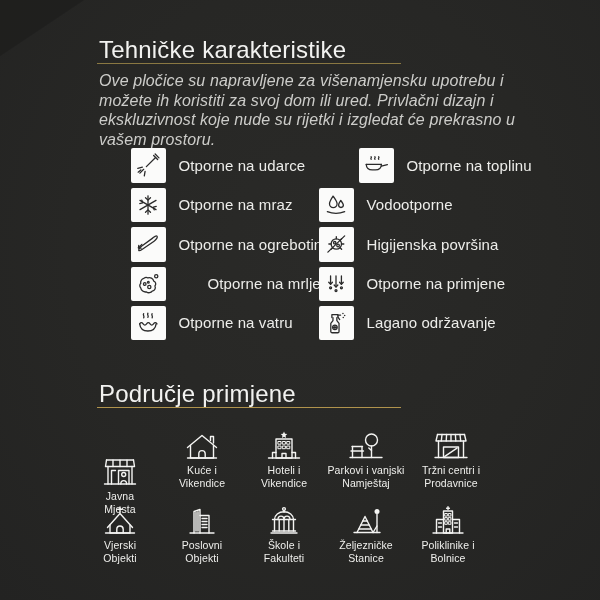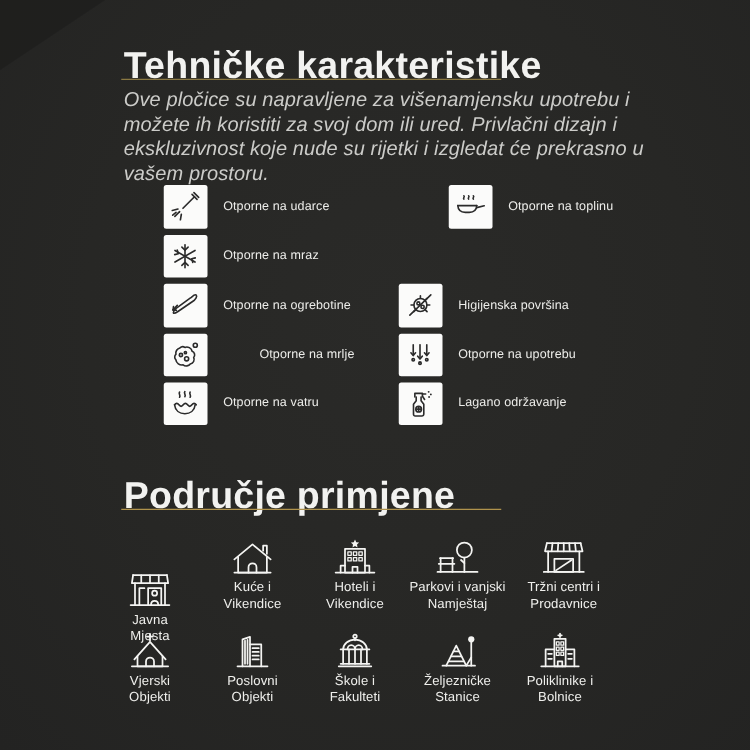--- a/index.html
+++ b/index.html
@@ -7,34 +7,34 @@
     position:relative;width:600px;height:600px;overflow:hidden;
     background:radial-gradient(ellipse at 52% 42%, #2a2a28 0%, #272725 55%, #232322 100%);
     font-family:"Liberation Sans", sans-serif;
   }
   .corner-shade{
     position:absolute;top:0;left:0;width:84px;height:56px;
     background:#1d1d1c;clip-path:polygon(0 0,100% 0,0 100%);opacity:.75;
   }
   .section-title{
     position:absolute;left:99px;margin:0;
-    font-size:30px;font-weight:700;letter-spacing:.2px;color:#f2f2f0;
+    font-size:24px;font-weight:400;letter-spacing:.2px;color:#f2f2f0;
   }
   .rule{position:absolute;height:1.5px;width:304px;left:97px;}
   .desc{
     position:absolute;left:99px;top:71px;width:452px;margin:0;
     font-style:italic;font-size:16px;line-height:19.5px;letter-spacing:.1px;color:#ccccc9;
   }
   .feat{position:absolute;display:flex;align-items:center;gap:13px;height:34.5px;}
   .fbox{
     width:34.5px;height:34.5px;background:#fbfbfa;border-radius:2px;
     display:flex;align-items:center;justify-content:center;color:#2b2b2b;flex:0 0 auto;
   }
   .fbox svg{display:block;}
-  .flabel{font-size:10px;letter-spacing:.1px;color:#ededea;white-space:nowrap;}
+  .flabel{font-size:15px;letter-spacing:.1px;color:#ededea;white-space:nowrap;}
   .app{position:absolute;width:82px;text-align:center;color:#fff;}
   .aicon{height:30px;display:flex;align-items:flex-end;justify-content:center;margin-bottom:3px;}
   .aicon svg{display:block;}
   .alabel{font-size:10.5px;line-height:12.5px;color:#efefec;white-space:pre-line;letter-spacing:.1px;}
   .s{fill:none;stroke:currentColor;stroke-width:1.2;stroke-linecap:round;stroke-linejoin:round;}
   .sw{fill:none;stroke:#f4f4f2;stroke-width:1.4;stroke-linecap:round;stroke-linejoin:round;}
   .swt{fill:none;stroke:#f4f4f2;stroke-width:1;stroke-linecap:round;stroke-linejoin:round;}
   .fillw{fill:#f4f4f2;stroke:none;}
   .filld{fill:#2b2b2b;stroke:none;}
 </style>
@@ -135,20 +135,32 @@
             <path d="M14.5,4.3 c1,.7 -1,1.6 0,2.4"></path>
         <path d="M3,11.5 H17"></path>
         <path d="M3,11.5 C3.2,15 5,16.5 8.5,16.5 h3 C15,16.5 16.8,15 17,11.5"></path>
         <path d="M17,13 L22.5,11.6"></path>
       </g>
         </svg>
     </div>
     <div class="flabel">Otporne na toplinu</div>
   </div>
 
+  <div class="feat" style="left:319px;top:187.5px;">
+    <div class="fbox">
+      <svg width="26" height="26" viewBox="0 0 24 24">
+          <g class="s">
+        <path d="M9.3,3.8 C7.4,6.6 6,8.8 6,10.9 a3.5,3.5 0 0 0 7,0 C13,8.8 11.2,6.6 9.3,3.8 Z"></path>
+        <path d="M16.4,7.8 C15.2,9.5 14.4,10.8 14.4,12.1 a2.2,2.2 0 0 0 4.4,0 C18.8,10.8 17.6,9.5 16.4,7.8 Z"></path>
+        <path d="M4,18.2 Q12,21.4 20,18.2"></path>
+      </g>
+        </svg>
+    </div>
+    <div class="flabel">Vodootporne</div>
+  </div>
 
   <div class="feat" style="left:319px;top:227px;">
     <div class="fbox">
       <svg width="26" height="26" viewBox="0 0 24 24">
           <g class="s">
         <circle cx="12.3" cy="12" r="4.8"></circle>
         <circle cx="10.8" cy="10.8" r="1.1"></circle>
             <circle cx="13.9" cy="13.4" r="1.2"></circle>
         <path d="M12.3,7.2 V5.2"></path>
             <path d="M17.1,12 H19.2"></path>
@@ -172,21 +184,21 @@
             <circle cx="7" cy="15.5" r="0.9"></circle>
         <path d="M12,4.5 V14.5"></path>
             <path d="M10.3,12.9 L12,14.9 L13.7,12.9"></path>
             <circle cx="12" cy="18" r="0.9"></circle>
         <path d="M17,4.5 V12"></path>
             <path d="M15.3,10.4 L17,12.4 L18.7,10.4"></path>
             <circle cx="17" cy="15.5" r="0.9"></circle>
       </g>
         </svg>
     </div>
-    <div class="flabel">Otporne na upotrebu</div>
+    <div class="flabel">Otporne na primjene</div>
   </div>
 
   <div class="feat" style="left:319px;top:305.5px;">
     <div class="fbox">
       <svg width="26" height="26" viewBox="0 0 24 24">
           <g class="s">
         <path d="M8.2,7 V4.3 H13.8 V6.5"></path>
             <path d="M13.8,4.8 H16.2"></path>
             <path d="M13.8,6.5 L15.4,8.8"></path>
         <path d="M9.2,7 V9.8 L7.2,12.4 V19.8 a1.2,1.2 0 0 0 1.2,1.2 h5.2 a1.2,1.2 0 0 0 1.2,-1.2 V12.4 L12.8,9.8 V7"></path>

